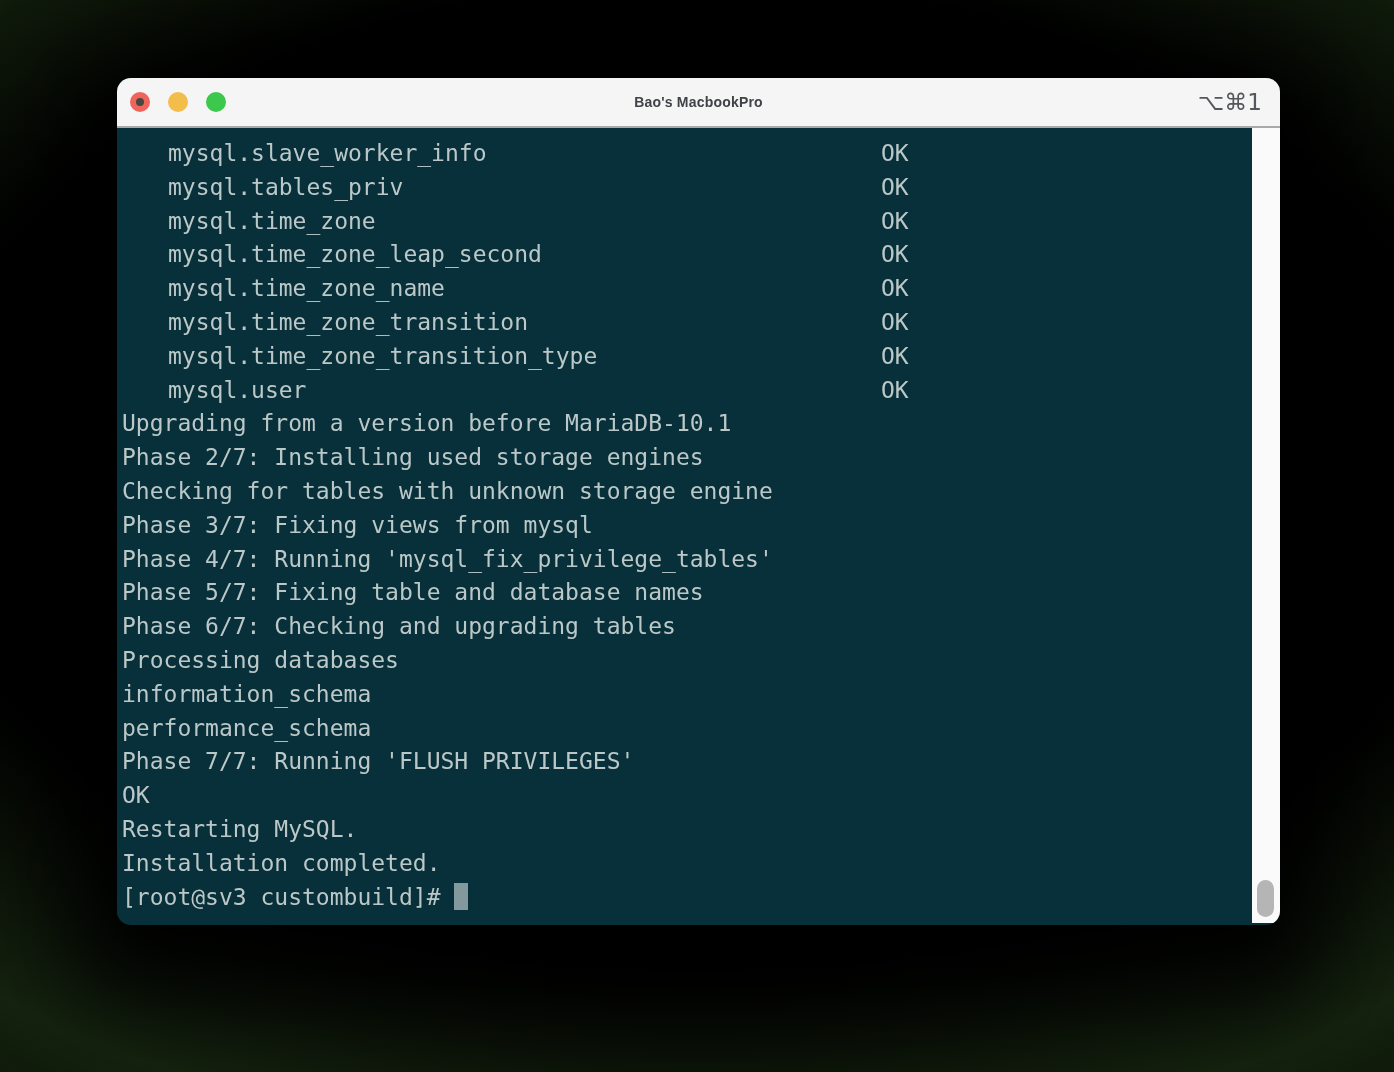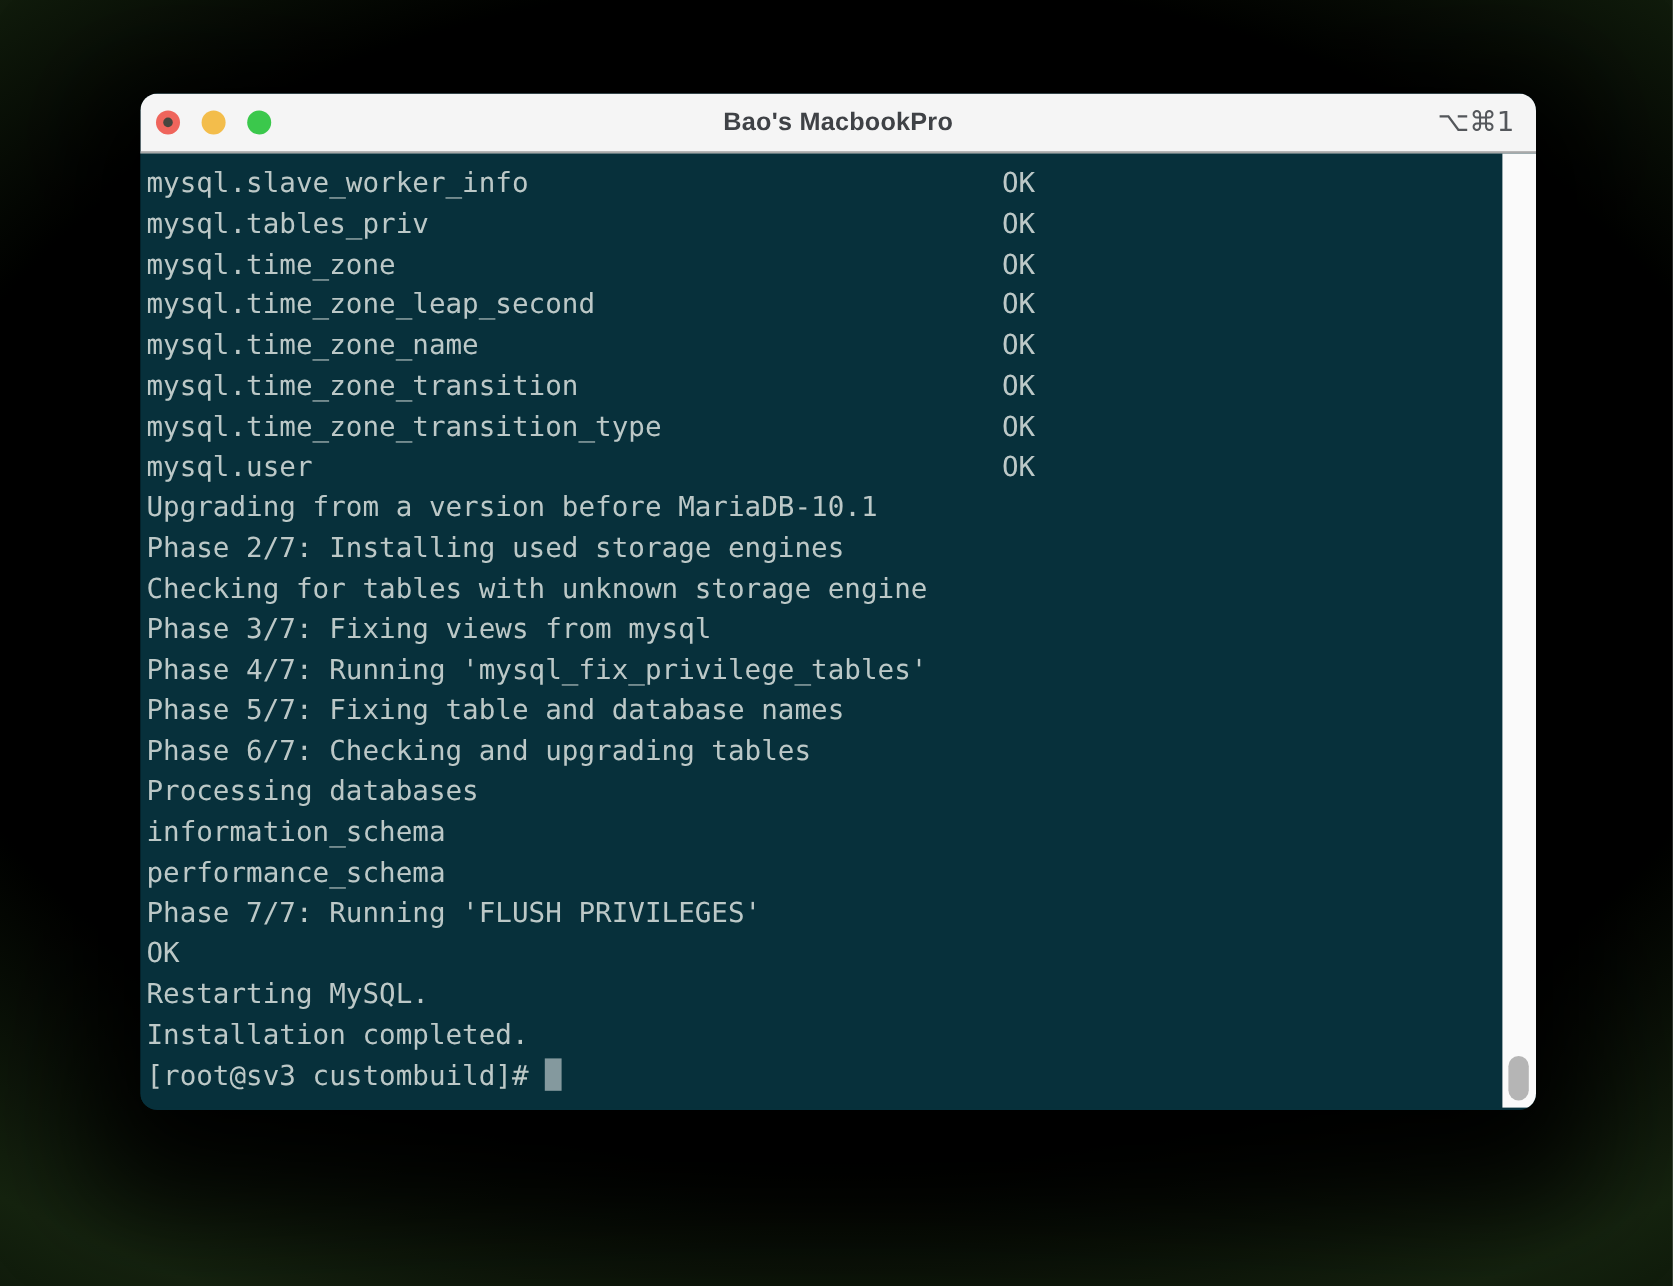--- a/index.html
+++ b/index.html
@@ -66,21 +66,21 @@
   .tl-close .dot {
     width: 8px;
     height: 8px;
     border-radius: 50%;
     background: #47463f;
   }
   .tl-min  { background: #f3bd4b; }
   .tl-zoom { background: #3bc84c; }
 
   .win-title {
-    font-size: 21px;
+    font-size: 14px;
     font-weight: bold;
     color: #3f4246;
     letter-spacing: 0.2px;
   }
   .win-shortcut {
     position: absolute;
     right: 18px;
     top: 50%;
     transform: translateY(-50%);
     font-size: 23px;
@@ -103,20 +103,21 @@
     font-size: 23px;
     line-height: 33.8px;
     color: #bcc8c7;
     white-space: pre;
     overflow: hidden;
   }
   .t-line { height: 33.8px; }
   .t-name {
     display: inline-block;
     width: 713px;
+    margin-left: 46px;
   }
   .cursor {
     display: inline-block;
     width: 14px;
     height: 27px;
     background: #84999e;
     vertical-align: -5px;
   }
 
   

